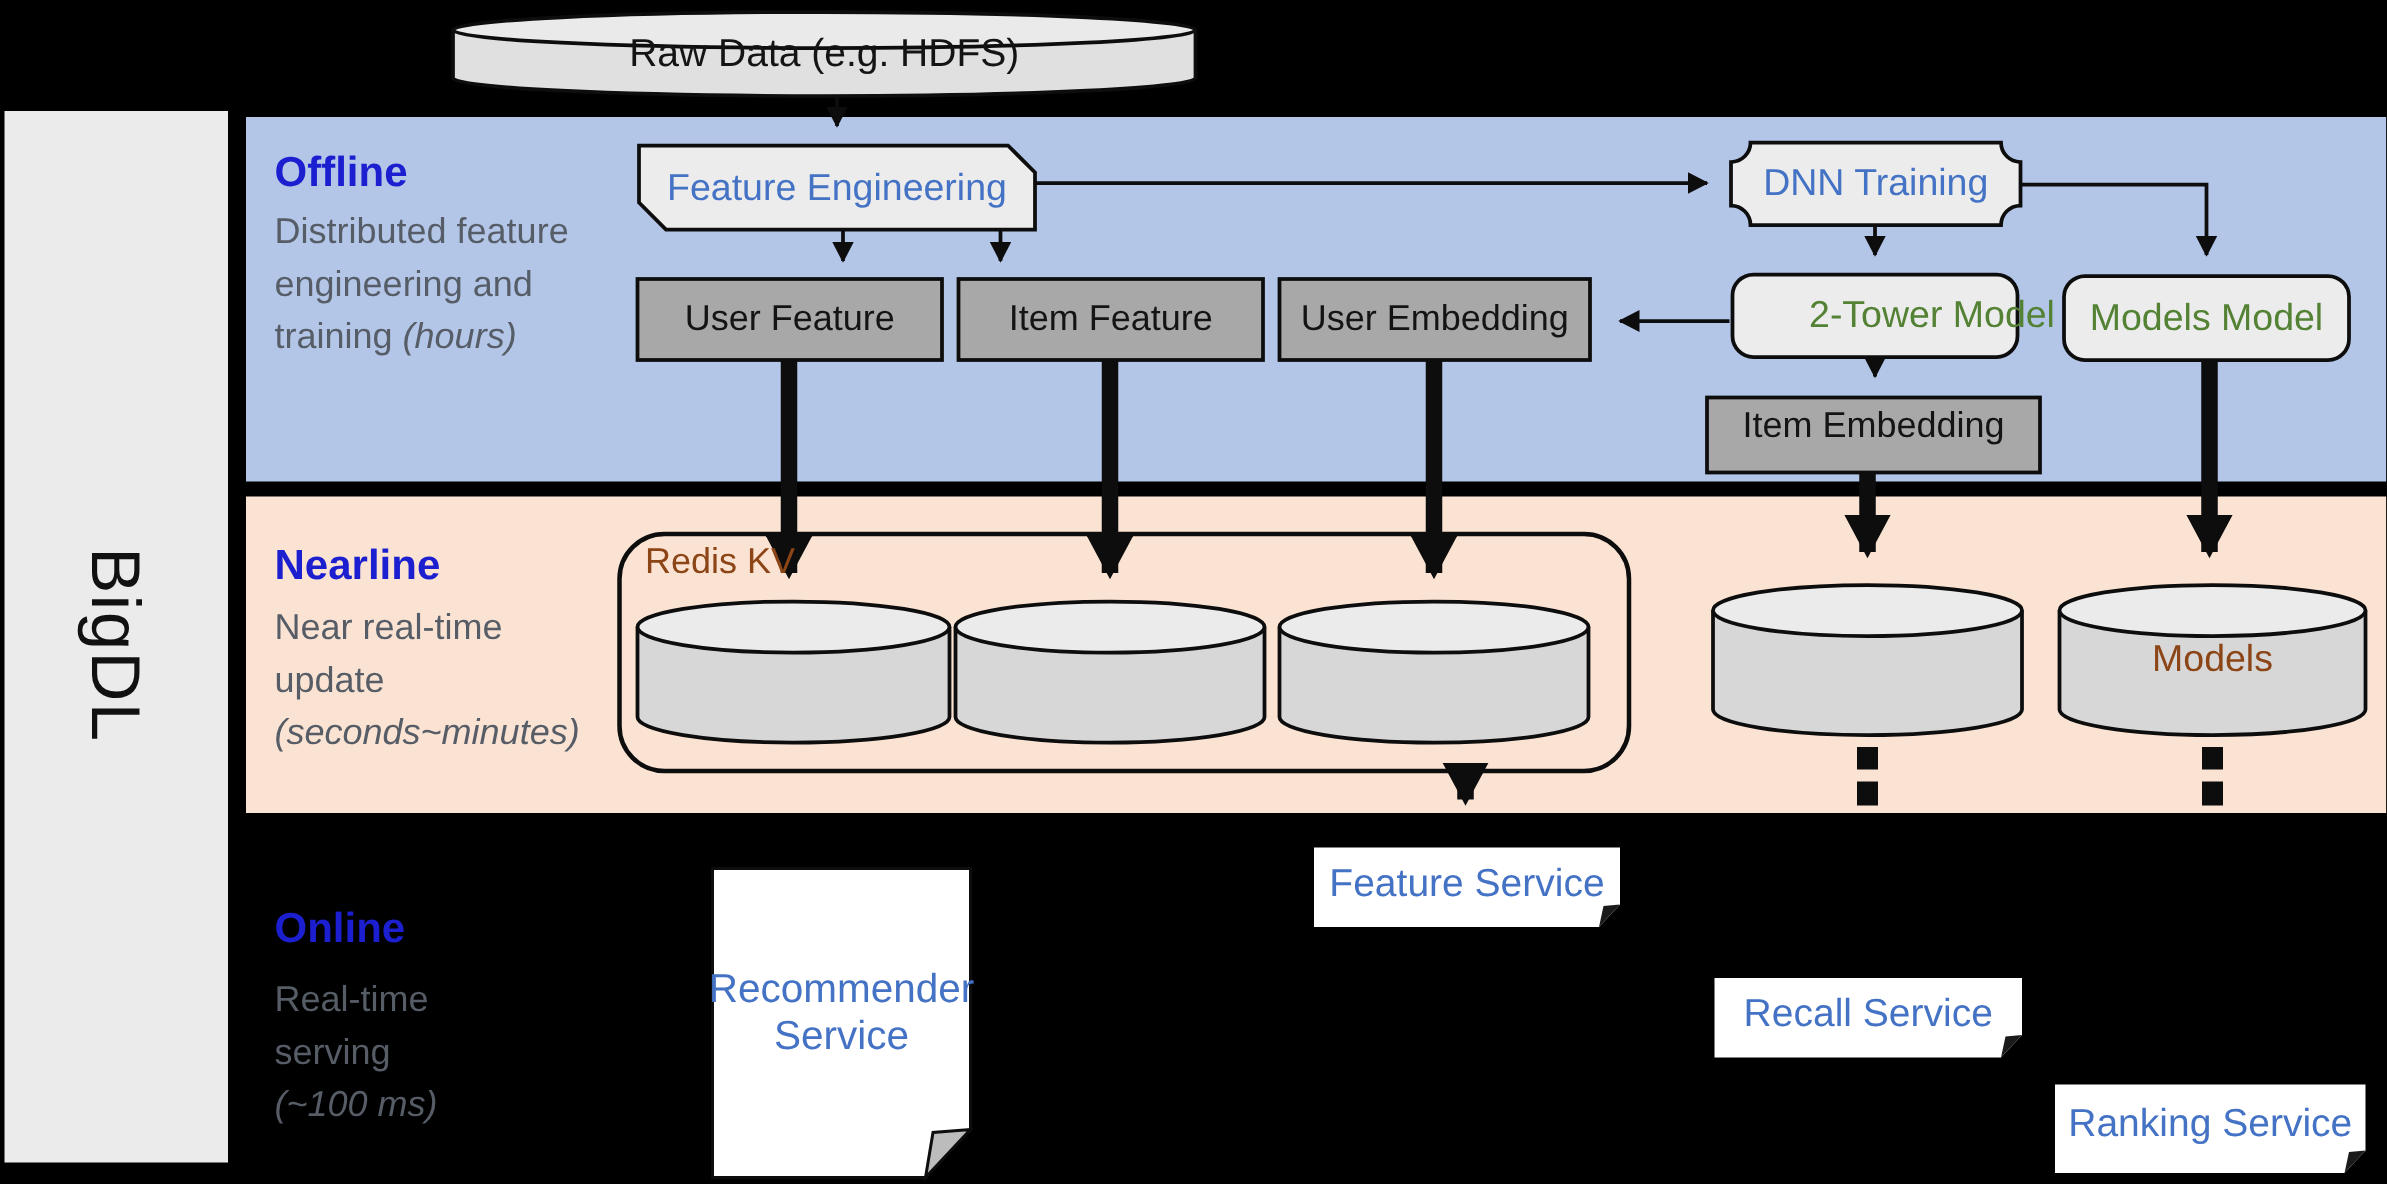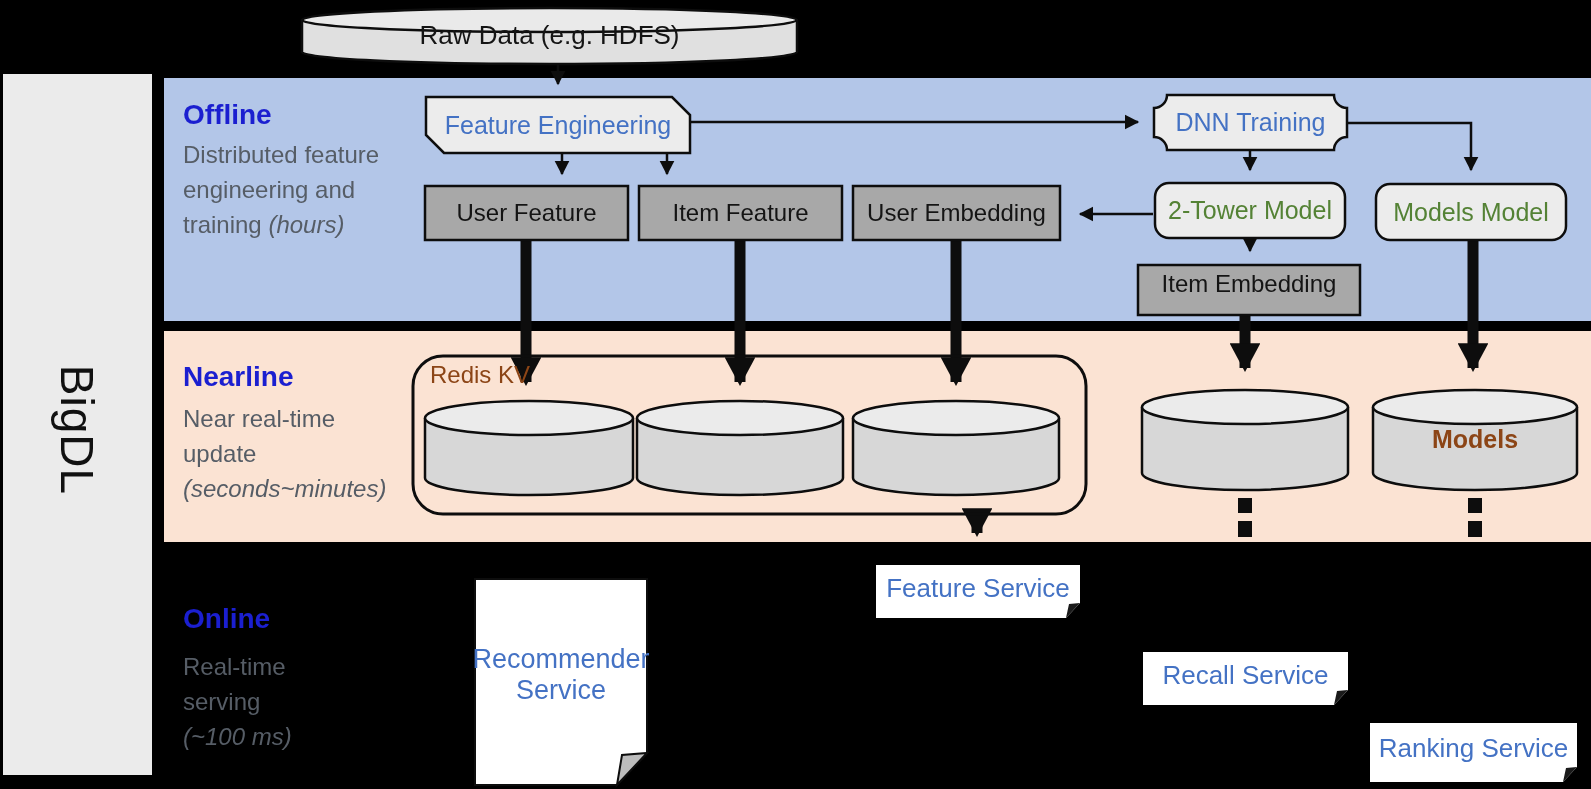--- a/index.html
+++ b/index.html
@@ -142,32 +142,32 @@
 
   <div class="lbl block lane-desc" style="left:183px;top:138px;width:212px;height:150px;">
     <span>Distributed feature engineering and training</span>
     <i>(hours)</i>
   </div>
   <div class="lbl fs25 t-blue" style="left:1154px;top:95px;width:193px;height:55px;">DNN Training</div>
 
   <div class="lbl fs24 t-dark" style="left:425px;top:186px;width:203px;height:54px;">User Feature</div>
   <div class="lbl fs24 t-dark" style="left:639px;top:186px;width:203px;height:54px;">Item Feature</div>
   <div class="lbl fs24 t-dark" style="left:853px;top:186px;width:207px;height:54px;">User Embedding</div>
-  <div class="lbl fs25 t-green" style="left:1155px;top:183px;width:190px;height:55px;">2-Tower Model</div>
+  <div class="lbl fs25 t-green" style="left:1155px;top:183px;width:190px;height:55px;padding-left:38px;">2-Tower Model</div>
   <div class="lbl fs25 t-green" style="left:1376px;top:184px;width:190px;height:56px;">Models Model</div>
   <div class="lbl fs24 t-dark" style="left:1138px;top:265px;width:222px;height:38px;">Item Embedding</div>
 
   <div class="lbl lane-title" style="left:183px;top:360px;width:220px;height:34px;">Nearline</div>
   <div class="lbl block lane-desc" style="left:183px;top:402px;width:232px;height:110px;">
     <span>Near real-time update</span>
     <i>(seconds~minutes)</i>
   </div>
 
   <div class="lbl fs24 t-brown" style="left:430px;top:360px;width:160px;height:30px;justify-content:flex-start;text-align:left;">Redis KV</div>
-  <div class="lbl fs25 t-brown" style="left:1373px;top:412px;width:204px;height:55px;font-weight:bold;">Models</div>
+  <div class="lbl fs25 t-brown" style="left:1373px;top:412px;width:204px;height:55px;">Models</div>
 
   <div class="lbl lane-title" style="left:183px;top:601px;width:220px;height:36px;">Online</div>
   <div class="lbl block lane-desc" style="left:183px;top:650px;width:145px;height:110px;">
     <span>Real-time serving</span>
     <i>(~100 ms)</i>
   </div>
 
   <div class="lbl fs27 t-blue" style="left:481px;top:615px;width:160px;height:120px;">Recommender Service</div>
   <div class="lbl fs26 t-blue" style="left:876px;top:565px;width:204px;height:48px;">Feature Service</div>
   <div class="lbl fs26 t-blue" style="left:1143px;top:652px;width:205px;height:48px;">Recall Service</div>

